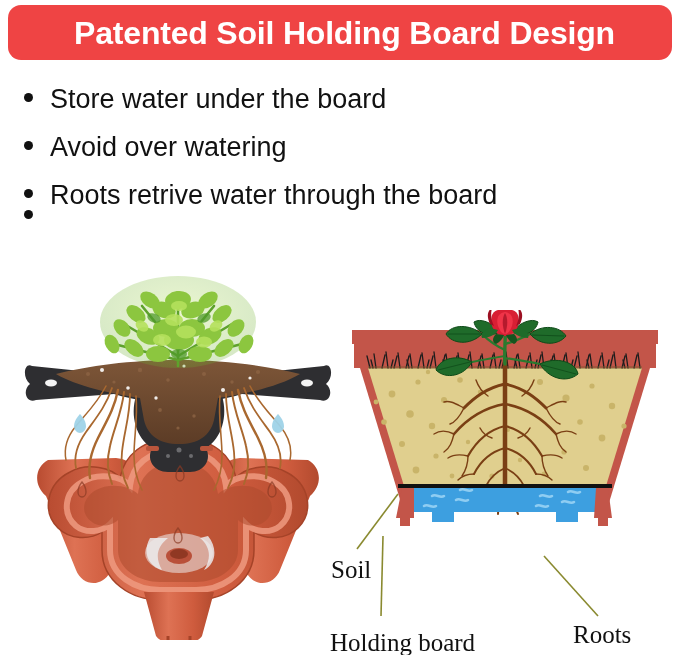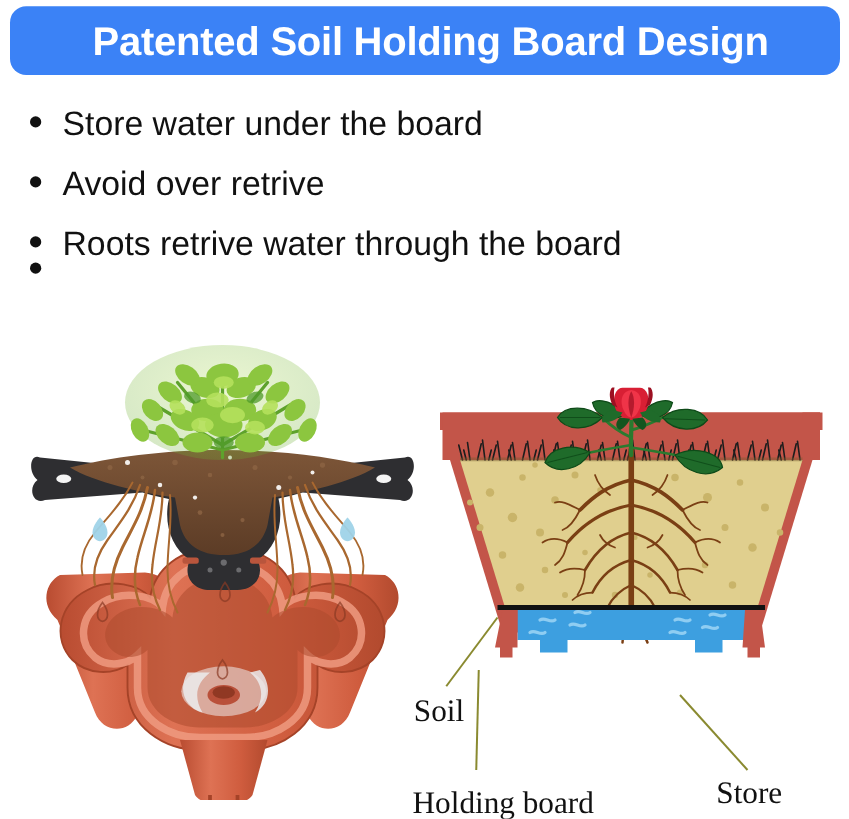--- a/index.html
+++ b/index.html
@@ -16,21 +16,21 @@
     -webkit-font-smoothing: antialiased;
   }
 
   
   .header-banner {
     position: absolute;
     left: 8px;
     top: 5px;
     width: 664px;
     height: 55px;
-    background: #3b82f6;
+    background: #ef4444;
     border-radius: 13px;
     box-sizing: border-box;
     display: flex;
     align-items: center;
     justify-content: center;
     padding-left: 9px;
   }
   .header-title {
     color: #ffffff;
     font-size: 32px;
@@ -132,21 +132,21 @@
 
 <div class="bullet-list">
 
   <div class="bullet-row">
     <span class="bullet-dot"></span>
     <span class="bullet-text">Store water under the board</span>
   </div>
 
   <div class="bullet-row">
     <span class="bullet-dot"></span>
-    <span class="bullet-text">Avoid over retrive</span>
+    <span class="bullet-text">Avoid over watering</span>
   </div>
 
   <div class="bullet-row">
     <span class="bullet-dot"></span>
     <span class="bullet-text">Roots retrive water through the board</span>
   </div>
 
   <div class="bullet-row">
     <span class="bullet-dot"></span>
   </div>
@@ -572,13 +572,13 @@
     <line x1="398" y1="494" x2="357" y2="549"></line>
     <line x1="383" y1="536" x2="381" y2="616"></line>
     <line x1="544" y1="556" x2="598" y2="616"></line>
   </g>
 </svg>
 
 <div class="callout callout-soil">Soil</div>
 
 <div class="callout callout-board">Holding board</div>
 
-<div class="callout callout-water">Store</div>
+<div class="callout callout-water">Roots</div>
 
 </body></html>

